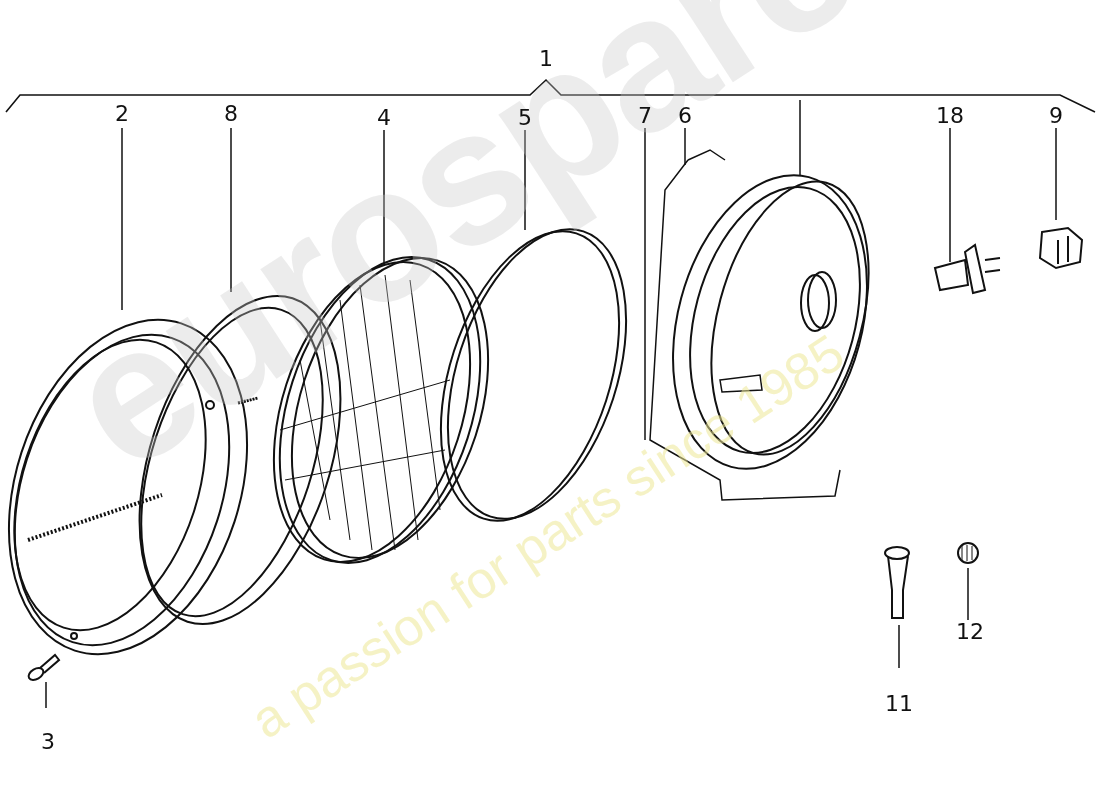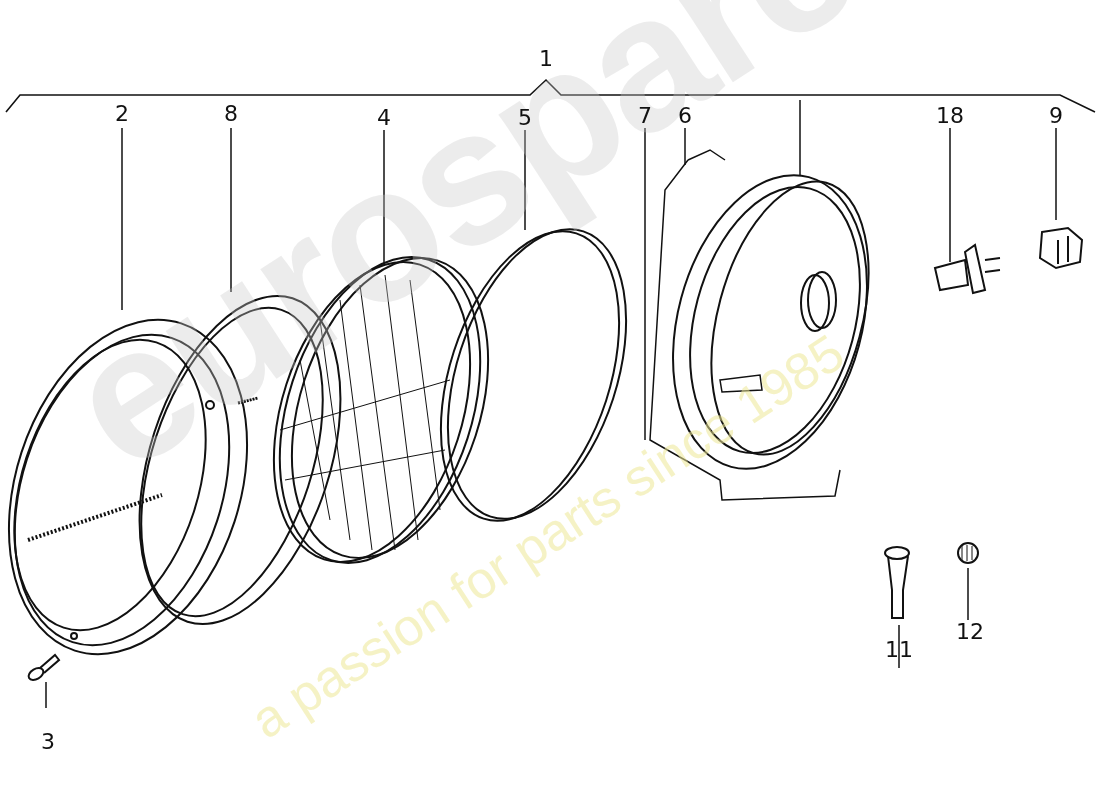--- a/index.html
+++ b/index.html
@@ -115,15 +115,15 @@
   <div class="label" style="left:546px;top:48px">1</div>
   <div class="label" style="left:122px;top:103px">2</div>
   <div class="label" style="left:231px;top:103px">8</div>
   <div class="label" style="left:384px;top:107px">4</div>
   <div class="label" style="left:525px;top:107px">5</div>
   <div class="label" style="left:645px;top:105px">7</div>
   <div class="label" style="left:685px;top:105px">6</div>
   <div class="label" style="left:950px;top:105px">18</div>
   <div class="label" style="left:1056px;top:105px">9</div>
   <div class="label" style="left:48px;top:731px">3</div>
-  <div class="label" style="left:899px;top:639px">11</div>
+  <div class="label" style="left:899px;top:693px">11</div>
   <div class="label" style="left:970px;top:621px">12</div>
 </div>
 
 </body></html>

